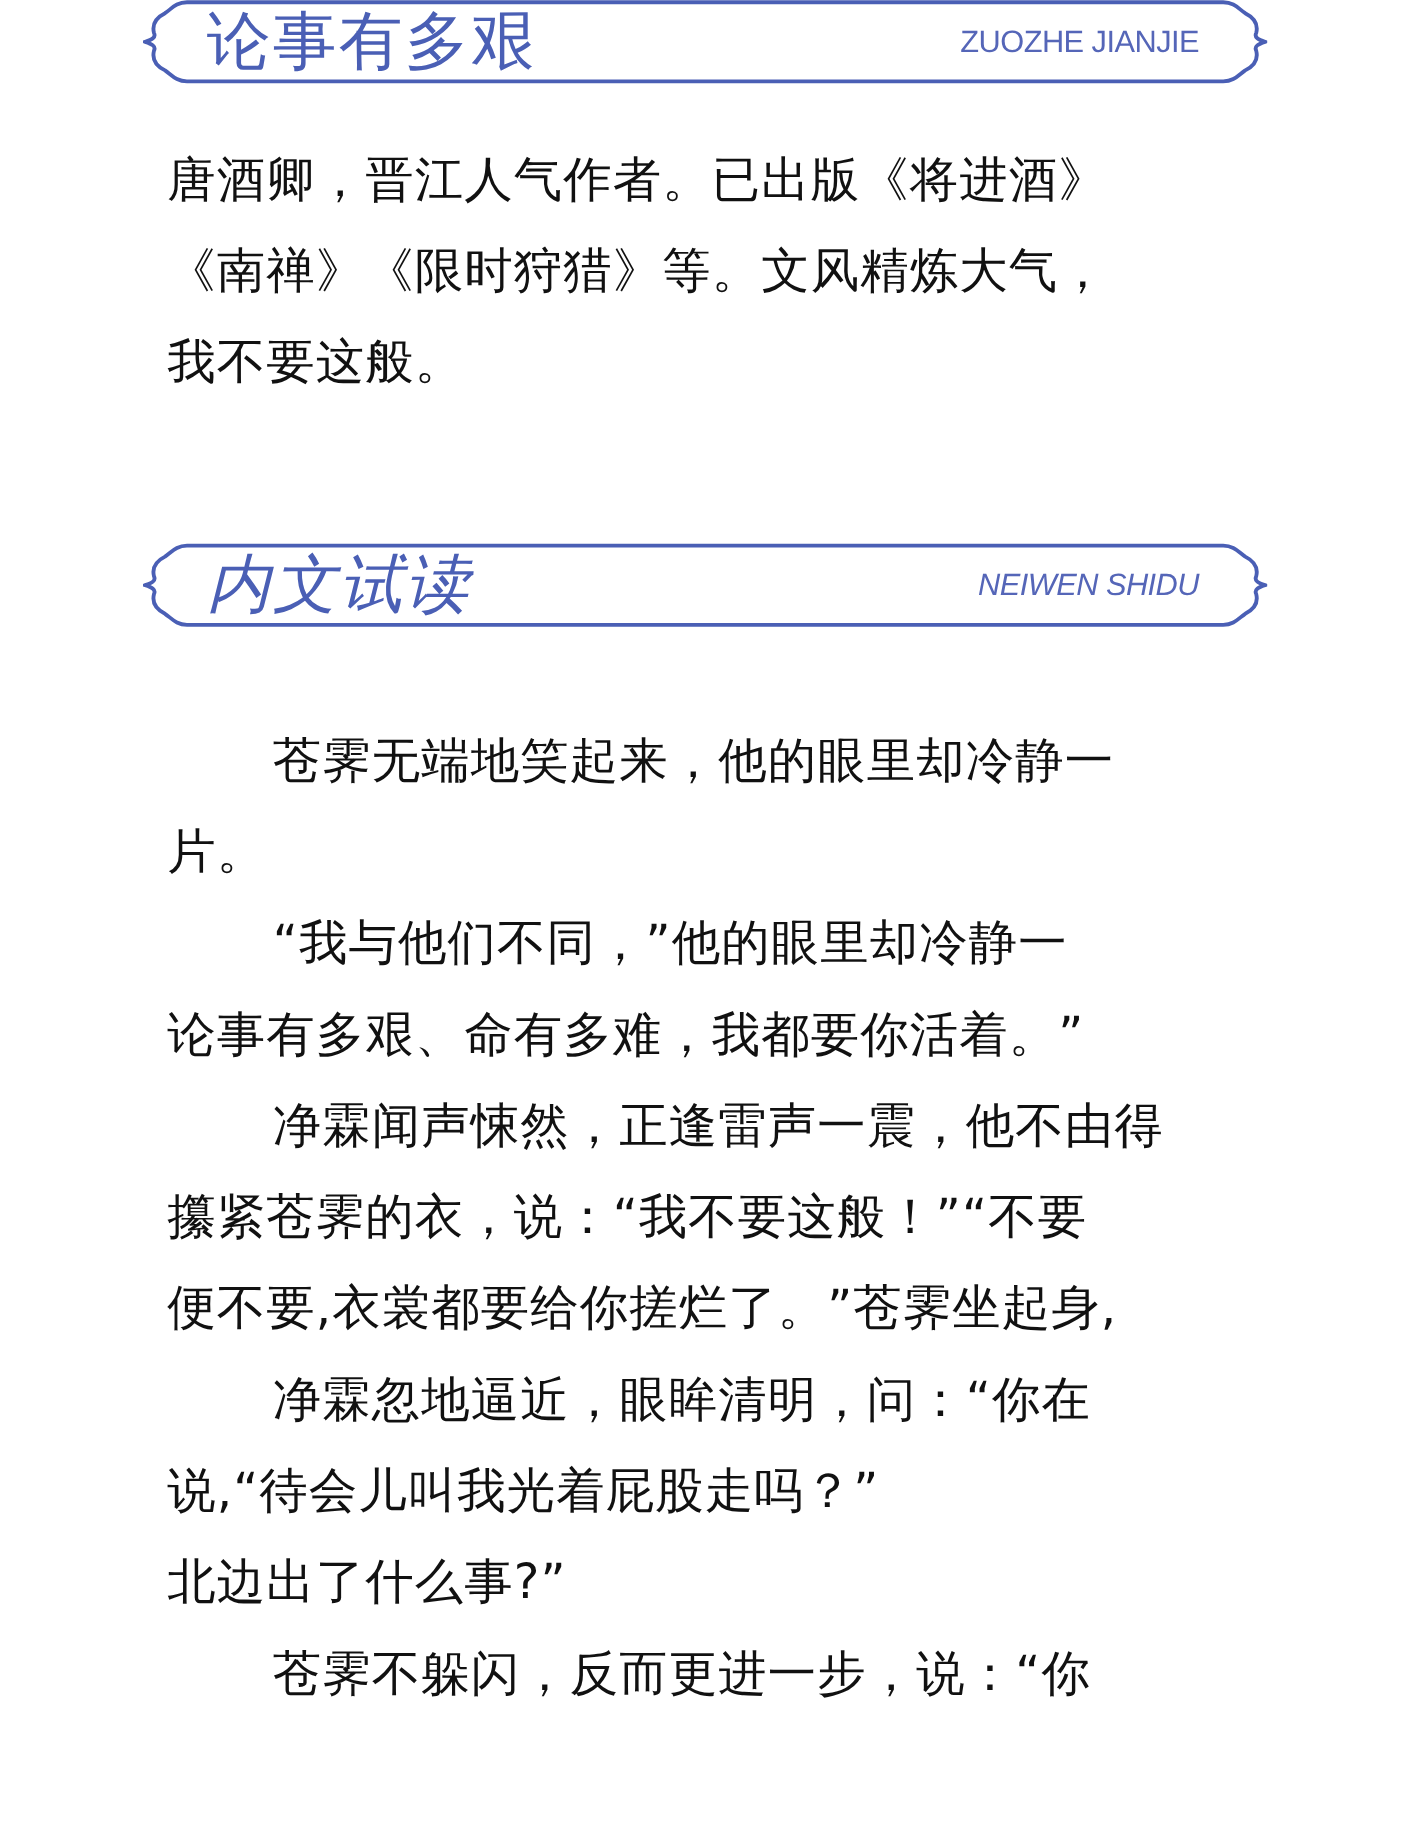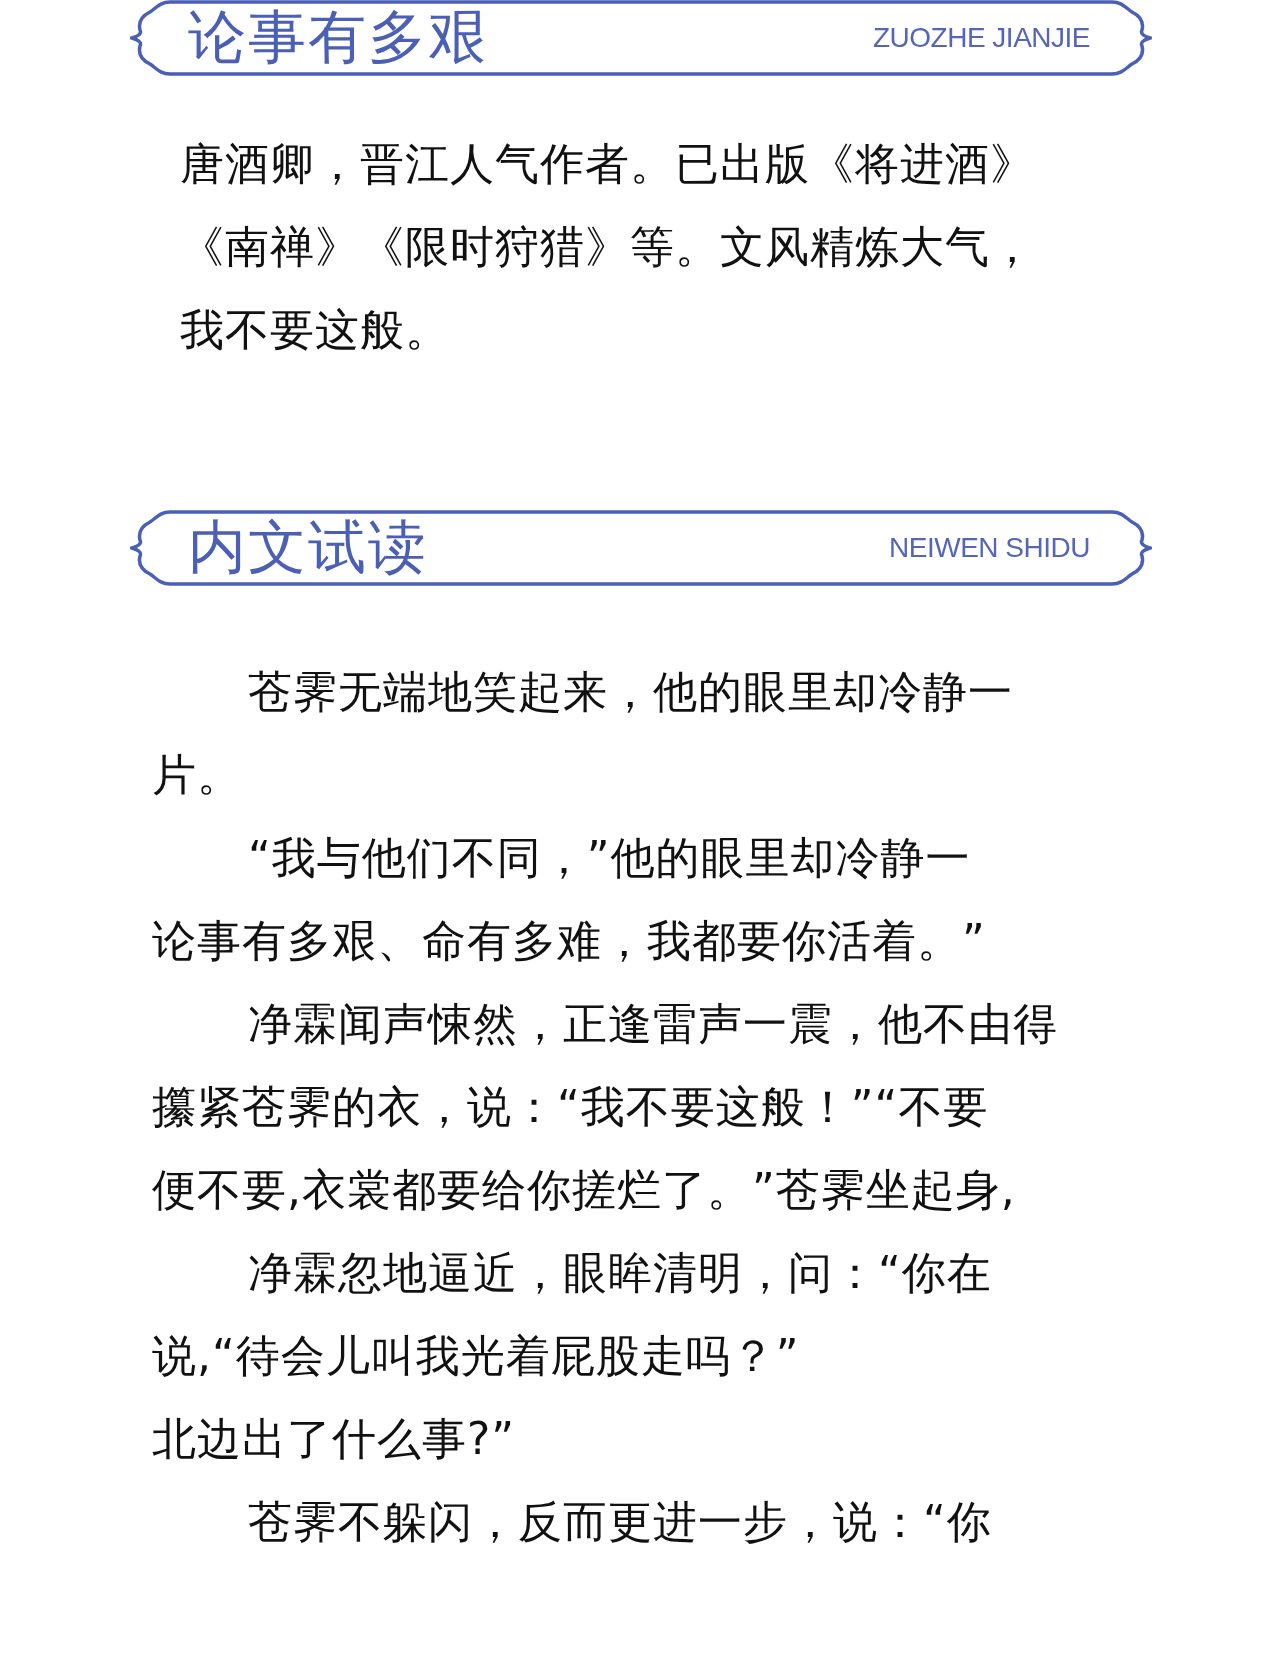--- a/index.html
+++ b/index.html
@@ -68,27 +68,27 @@
 <body>
 
 <div class="header" style="top:-2px;">
   <svg class="frame" viewBox="0 0 1022 80" preserveAspectRatio="none">
     <path d="M40,4 L982,4 C992,4 996,10 1002,14 C1010,18 1014,24 1012,32 C1010,36 1014,38 1020,40 C1014,42 1010,44 1012,48 C1014,56 1010,62 1002,66 C996,70 992,76 982,76 L40,76 C30,76 26,70 20,66 C12,62 8,56 10,48 C12,44 8,42 2,40 C8,38 12,36 10,32 C8,24 12,18 20,14 C26,10 30,4 40,4 Z" fill="none" stroke="#4a5fb5" stroke-width="3.5"></path>
   </svg>
   <div class="title-cn">论事有多艰</div>
   <div class="title-en">ZUOZHE JIANJIE</div>
 </div>
 
-<div class="section-text" style="top:122px;margin-left:28px;">
+<div class="section-text" style="top:122px;">
   <div class="line">唐酒卿，晋江人气作者。已出版《将进酒》</div>
   <div class="line">《南禅》《限时狩猎》等。文风精炼大气，</div>
   <div class="line">我不要这般。</div>
 </div>
 
-<div class="header" style="top:508px;">
+<div class="header" style="top:492px;font-style:italic;">
   <svg class="frame" viewBox="0 0 1022 80" preserveAspectRatio="none">
     <path d="M40,4 L982,4 C992,4 996,10 1002,14 C1010,18 1014,24 1012,32 C1010,36 1014,38 1020,40 C1014,42 1010,44 1012,48 C1014,56 1010,62 1002,66 C996,70 992,76 982,76 L40,76 C30,76 26,70 20,66 C12,62 8,56 10,48 C12,44 8,42 2,40 C8,38 12,36 10,32 C8,24 12,18 20,14 C26,10 30,4 40,4 Z" fill="none" stroke="#4a5fb5" stroke-width="3.5"></path>
   </svg>
   <div class="title-cn">内文试读</div>
   <div class="title-en">NEIWEN SHIDU</div>
 </div>
 
 <div class="section-text" style="top:650px;">
   <div class="line indent">苍霁无端地笑起来，他的眼里却冷静一</div>
   <div class="line">片。</div>

